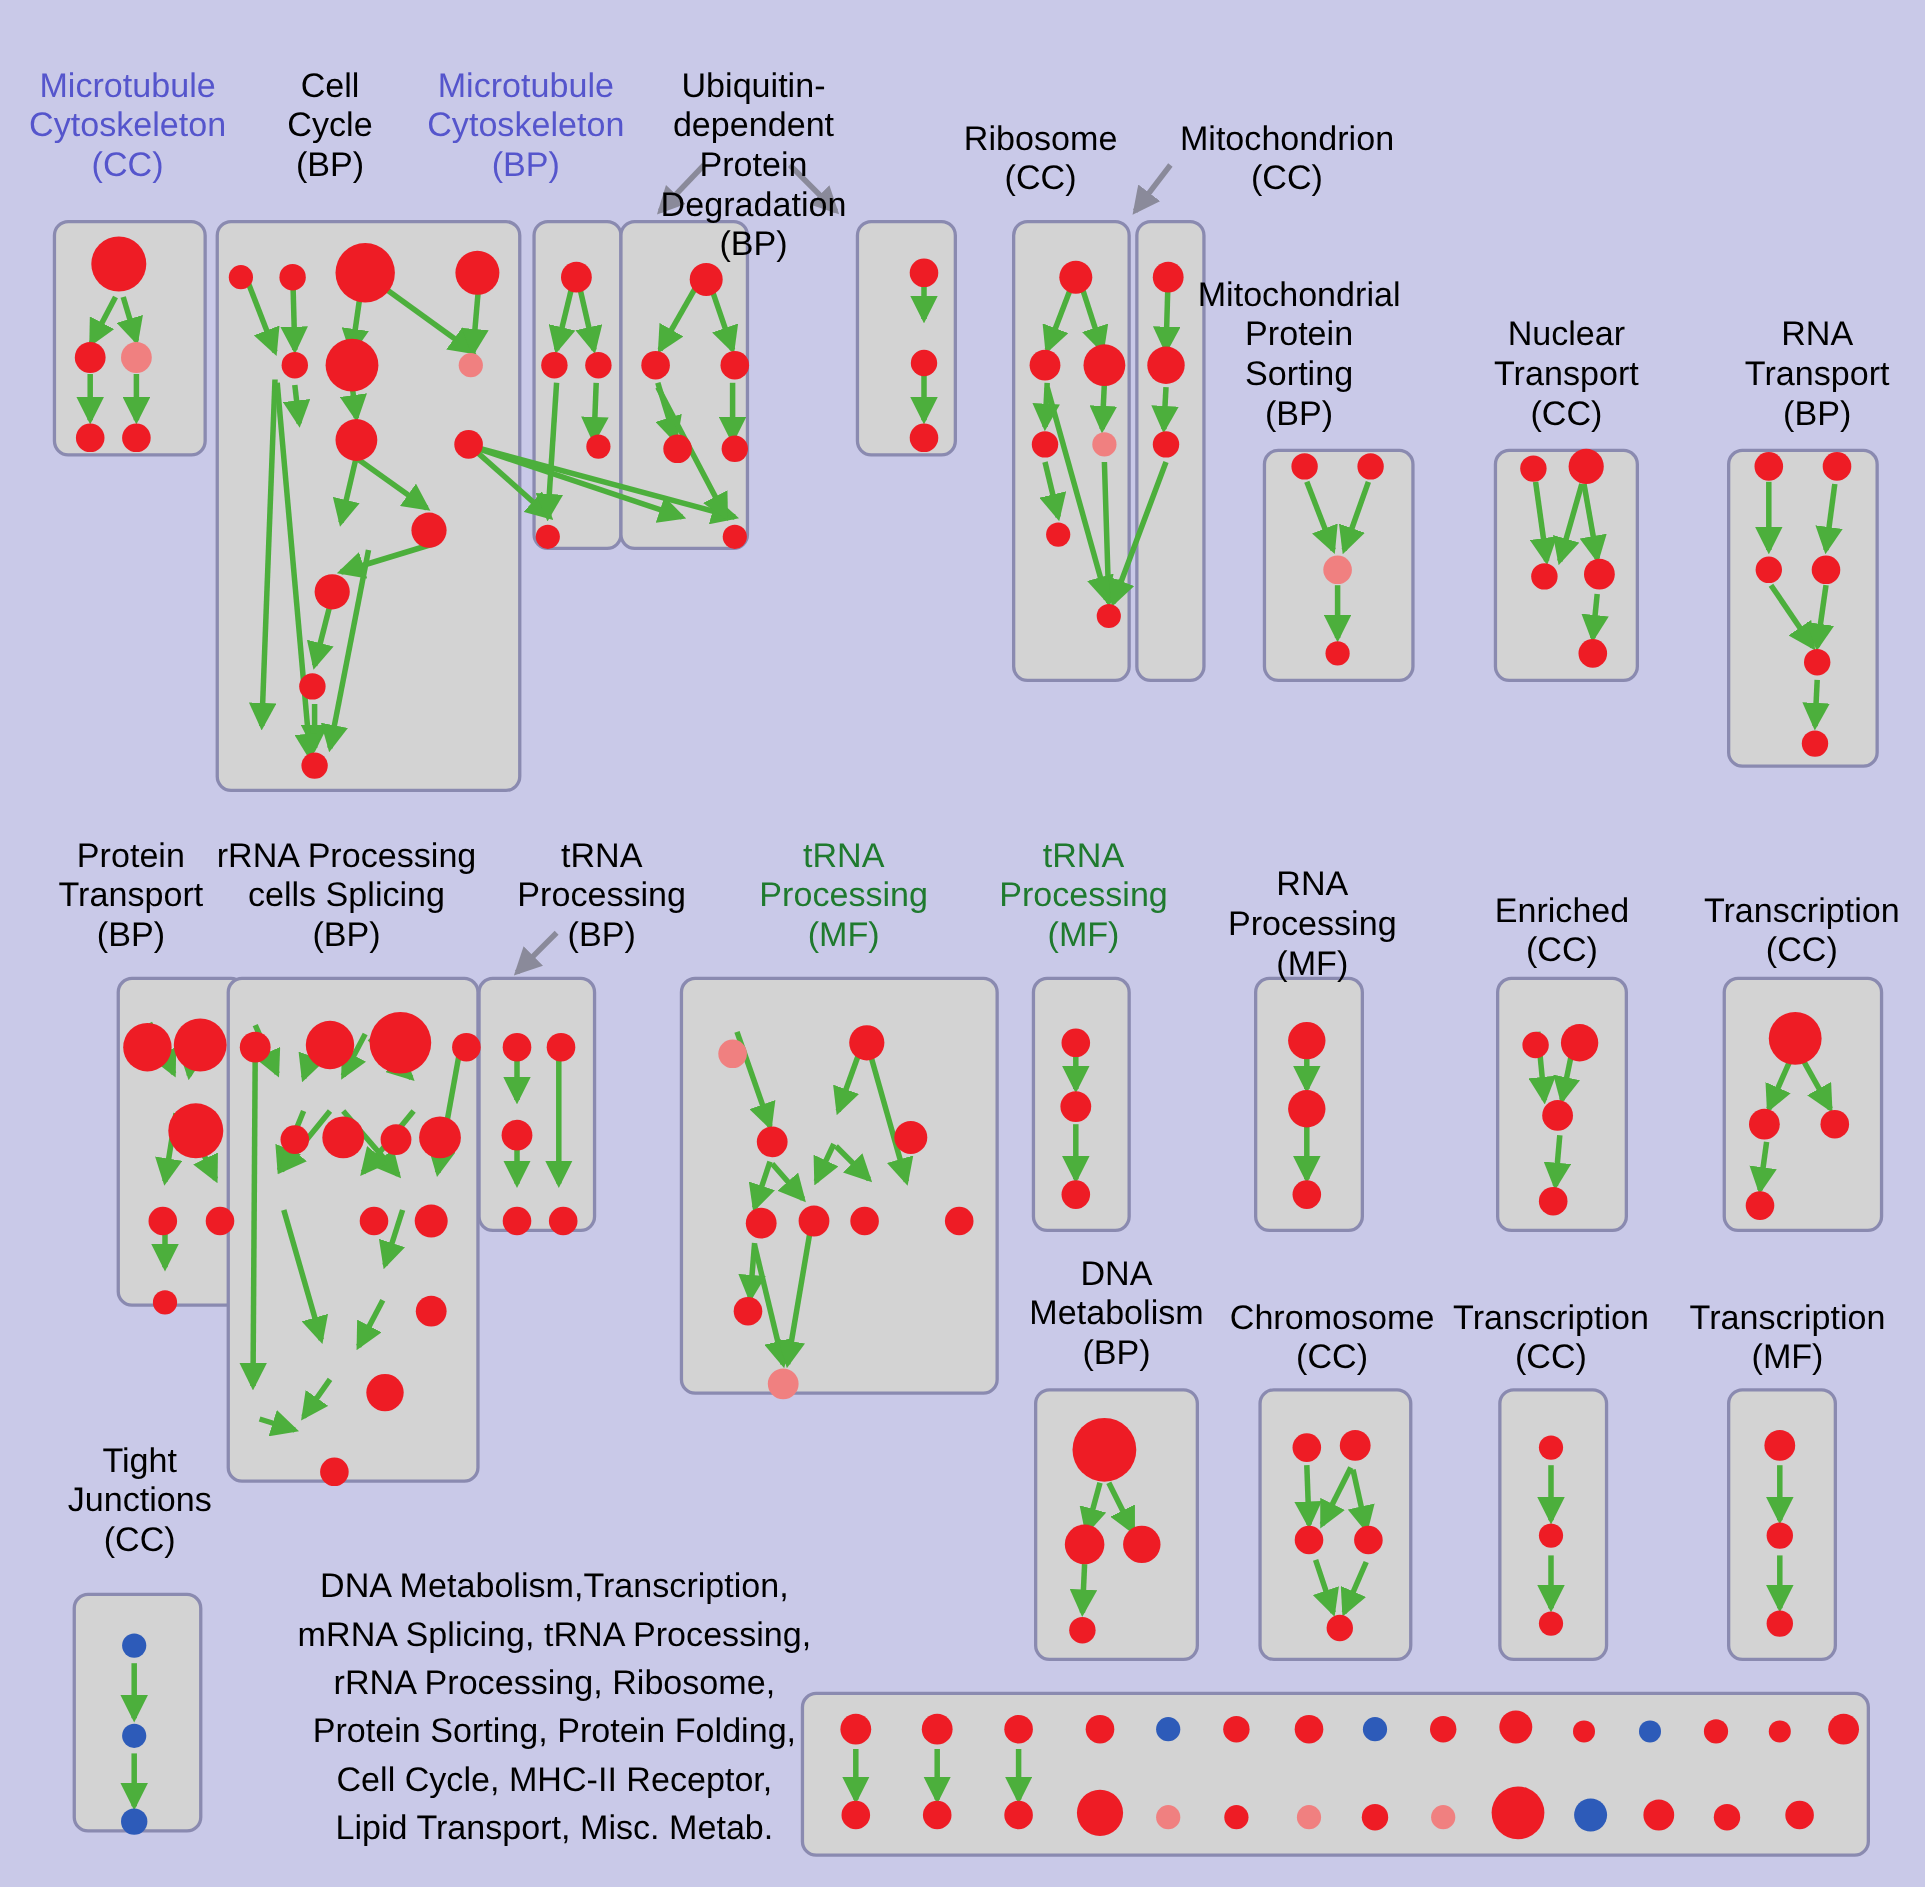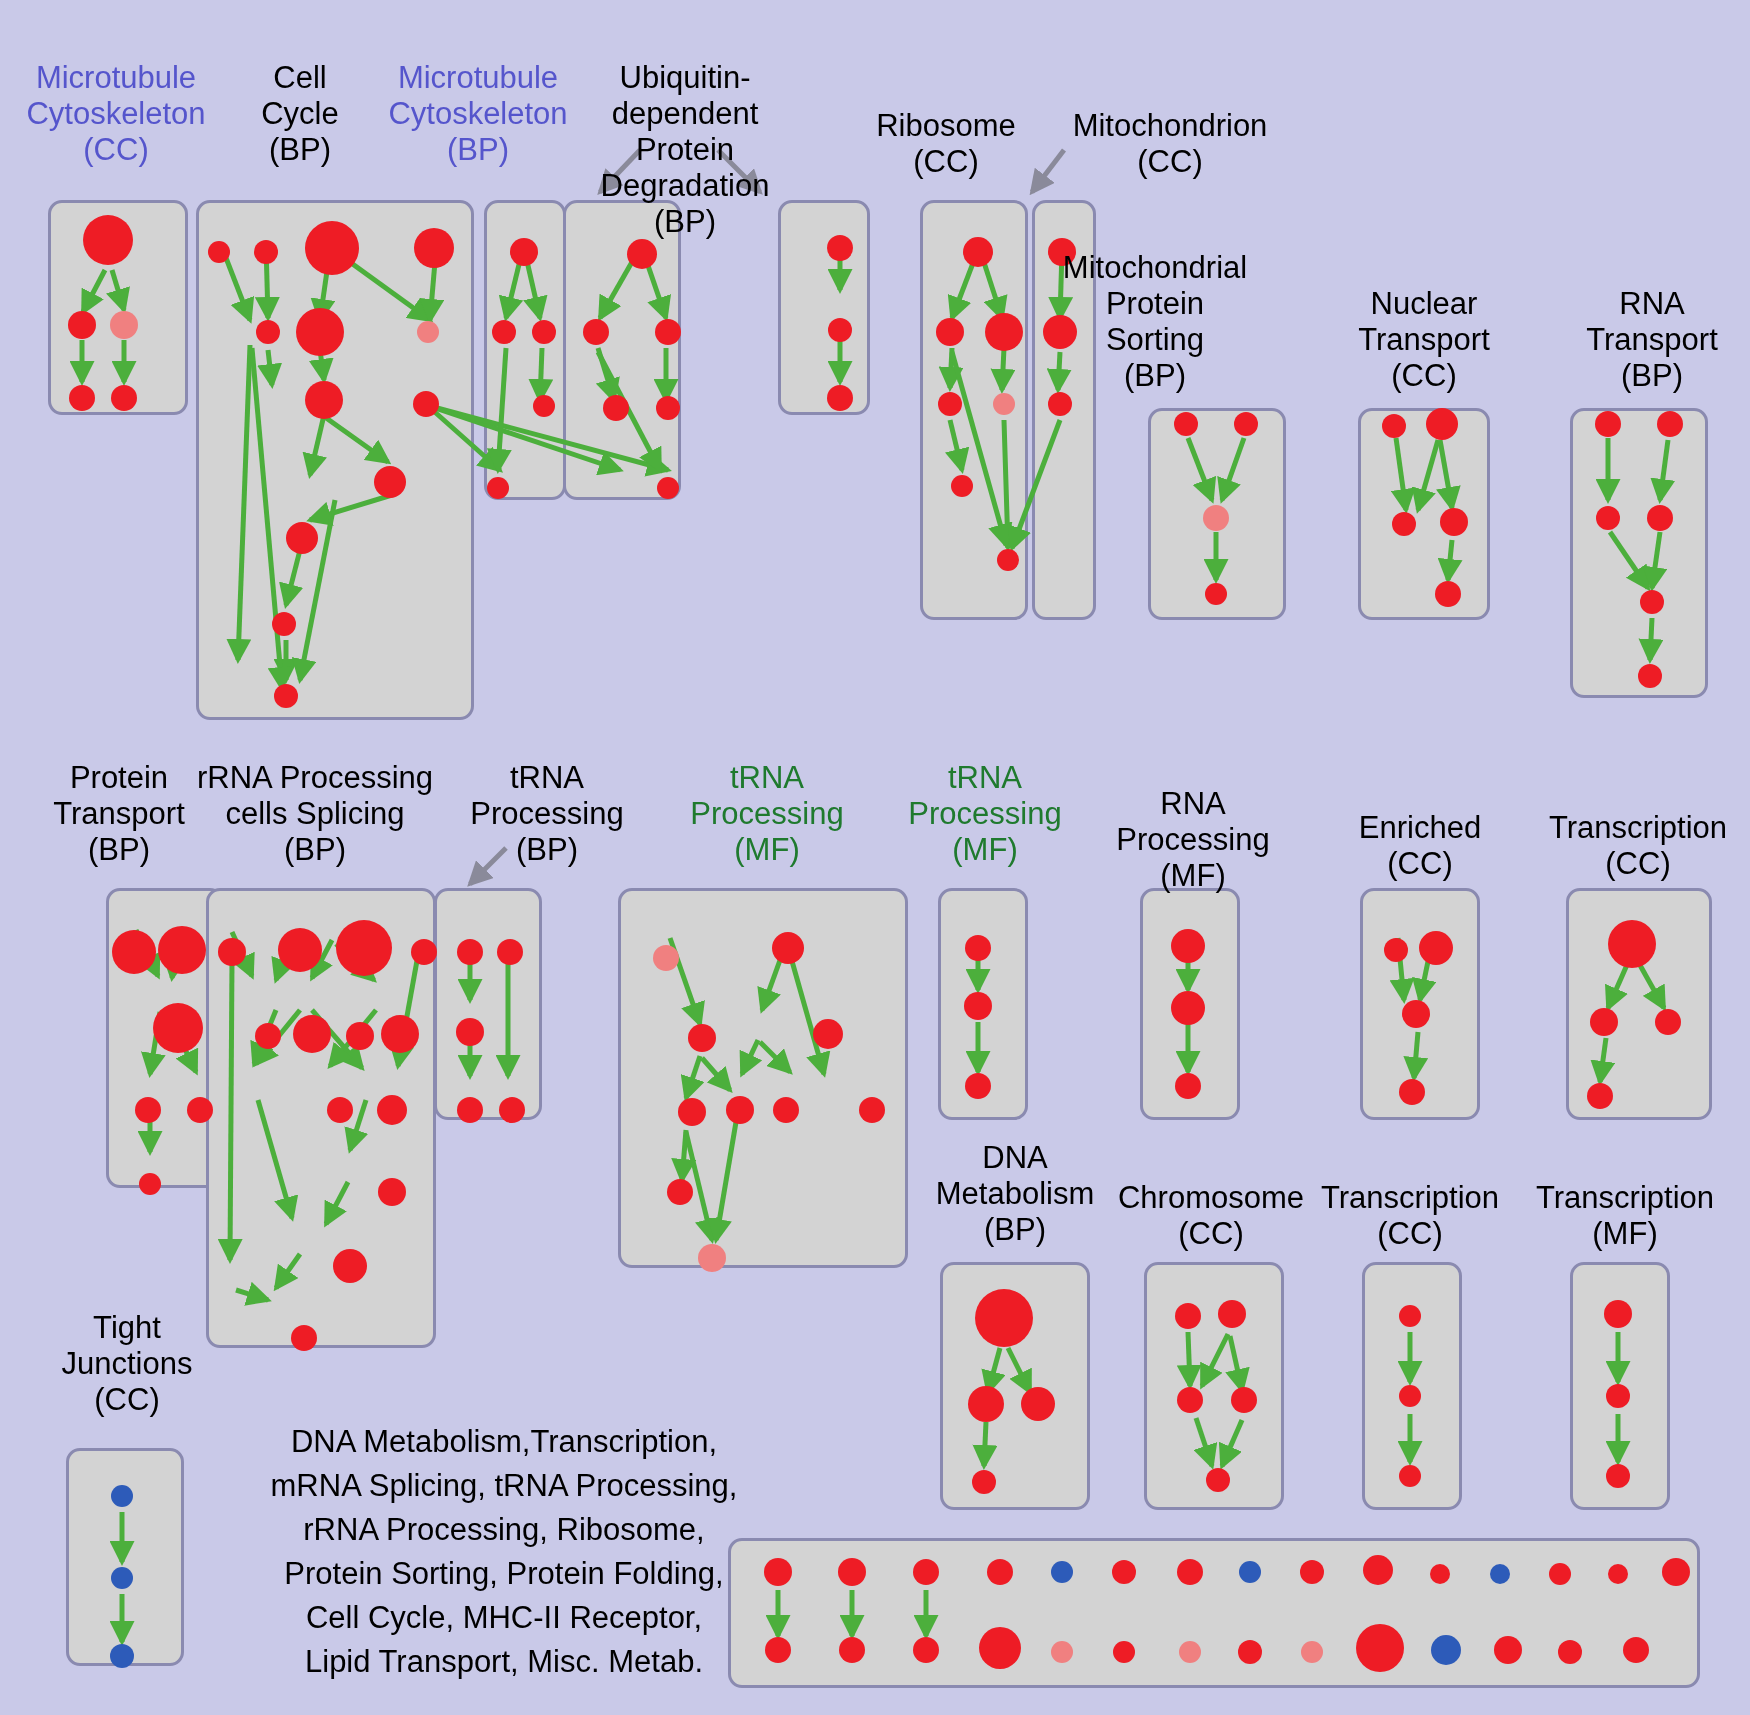--- a/index.html
+++ b/index.html
@@ -440,21 +440,21 @@
 (BP)</div>
   <div class="label" style="left:586px;top:60px;width:198px;">Ubiquitin-
 dependent
 Protein
 Degradation
 (BP)</div>
   <div class="label" style="left:866px;top:108px;width:160px;">Ribosome
 (CC)</div>
   <div class="label" style="left:1060px;top:108px;width:220px;">Mitochondrion
 (CC)</div>
-  <div class="label" style="left:1040px;top:250px;width:230px;">Mitochondrial
+  <div class="label" style="left:1066px;top:250px;width:230px;">Mitochondrial
 Protein
 Sorting
 (BP)</div>
   <div class="label" style="left:1334px;top:286px;width:180px;">Nuclear
 Transport
 (CC)</div>
   <div class="label" style="left:1562px;top:286px;width:180px;">RNA
 Transport
 (BP)</div>
 

